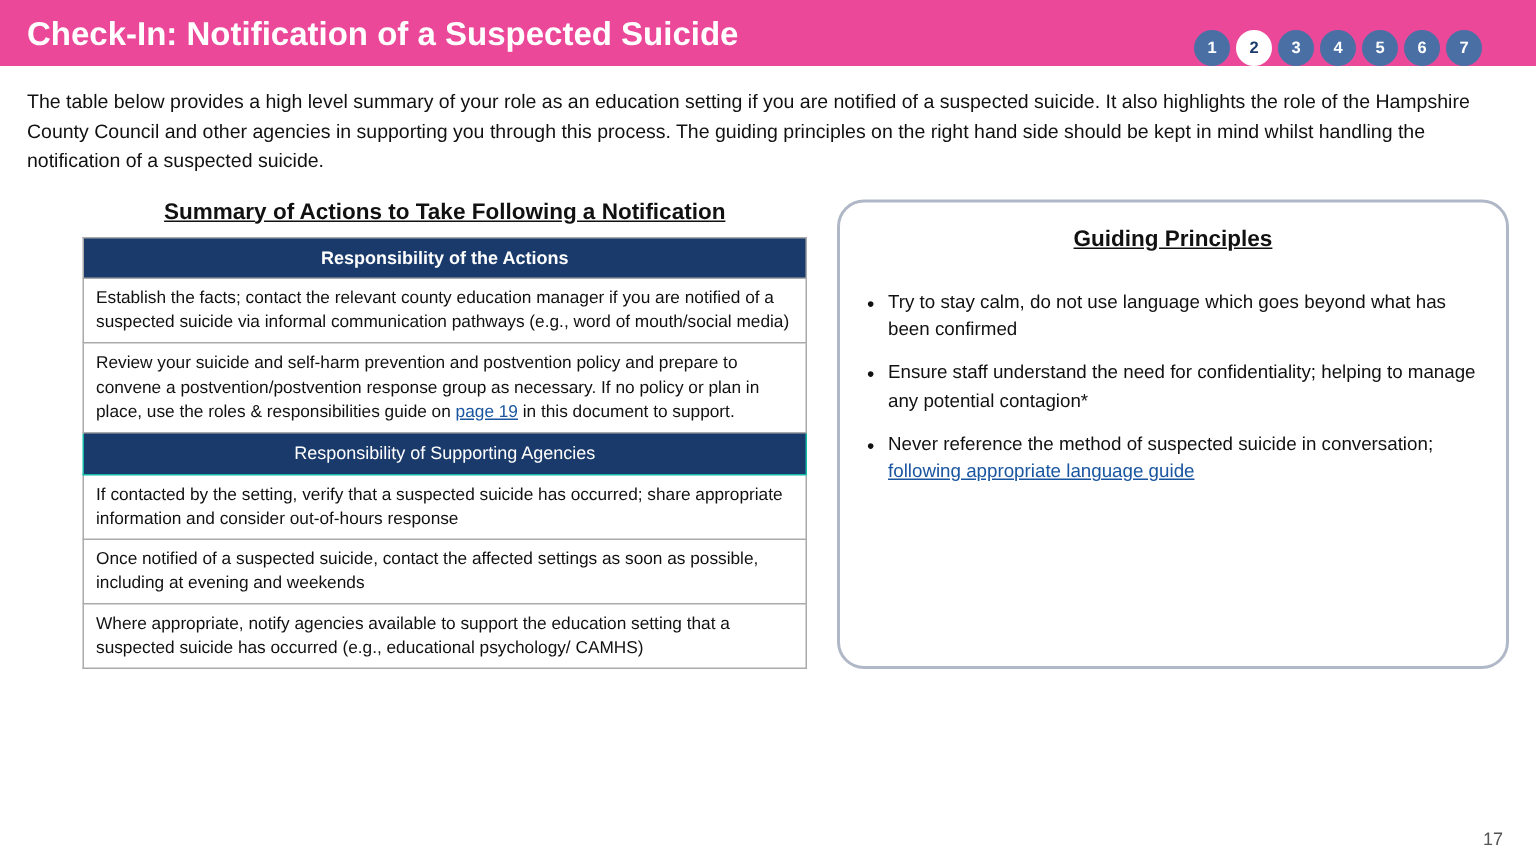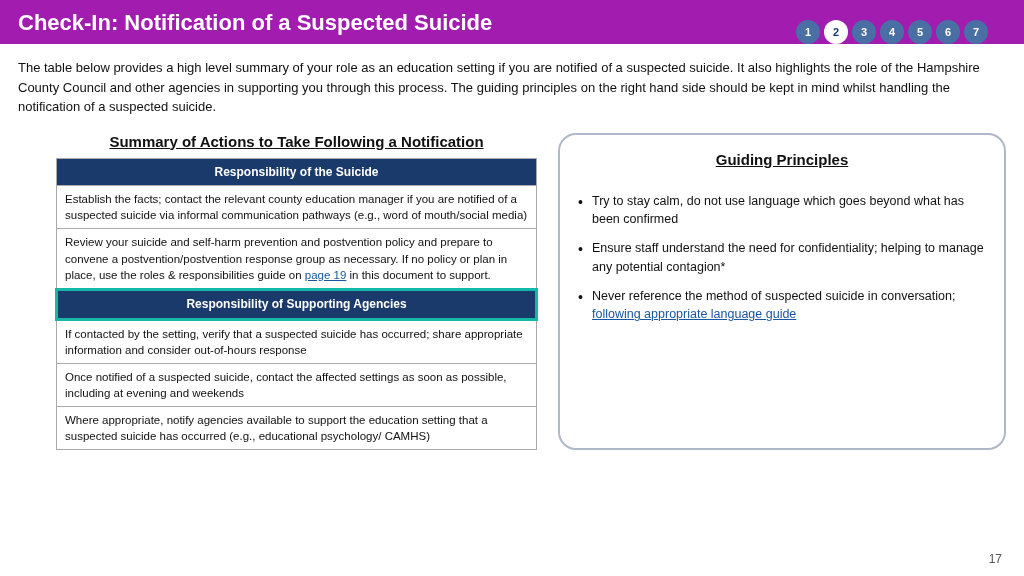--- a/index.html
+++ b/index.html
@@ -7,21 +7,21 @@
       font-family: Arial, sans-serif;
       background: #fff;
       width: 1024px;
       height: 576px;
       overflow: hidden;
       position: relative;
     }
 
     
     .header {
-      background: #a21caf;
+      background: #ec4899;
       color: #fff;
       padding: 10px 18px 8px 18px;
     }
     .header-title {
       font-size: 22px;
       font-weight: bold;
     }
     .header-subtitle {
       font-size: 14px;
       font-weight: bold;
@@ -101,23 +101,23 @@
       border: 1px solid #aaa;
       padding: 5px 8px;
       vertical-align: top;
       line-height: 1.4;
       color: #111;
     }
     .responsibility-table tr.subheader td {
       background: #1a3a6b;
       color: #fff;
       text-align: center;
-      font-weight: bold;
+      font-weight: normal;
       font-size: 12px;
-      border: 3px solid #14b8a6;
+      border: 1px solid #14b8a6;
     }
     .link-text {
       color: #1a56a0;
       text-decoration: underline;
     }
 
     
     .right-col {
       flex: 1;
     }
@@ -189,21 +189,21 @@
 </div>
 
 <div class="main-content">
 
   <div class="left-col">
     <div class="section-title">Summary of Actions to Take Following a Notification</div>
 
     <table class="responsibility-table">
       <tbody>
         <tr>
-          <td class="table-header">Responsibility of the Suicide</td>
+          <td class="table-header">Responsibility of the Actions</td>
         </tr>
         <tr>
           <td>Establish the facts; contact the relevant county education manager if you are notified of a suspected suicide via informal communication pathways (e.g., word of mouth/social media)</td>
         </tr>
         <tr>
           <td>Review your suicide and self-harm prevention and postvention policy and prepare to convene a postvention/postvention response group as necessary. If no policy or plan in place, use the roles &amp; responsibilities guide on <span class="link-text">page 19</span> in this document to support.</td>
         </tr>
         <tr class="subheader">
           <td>Responsibility of Supporting Agencies</td>
         </tr>

